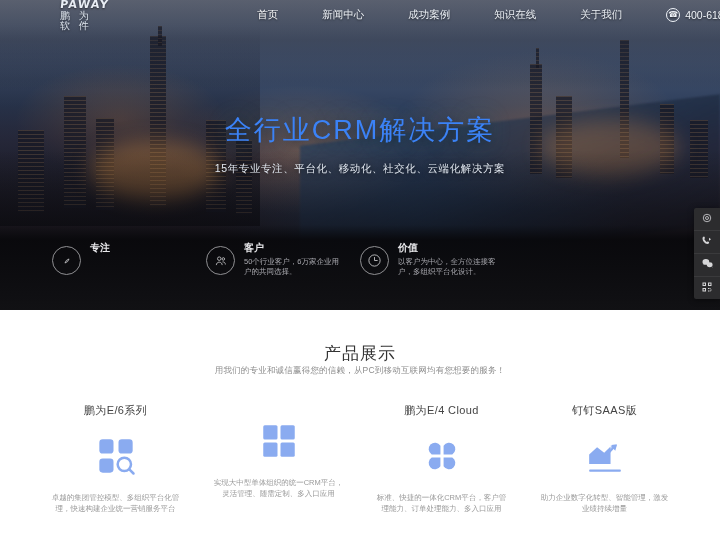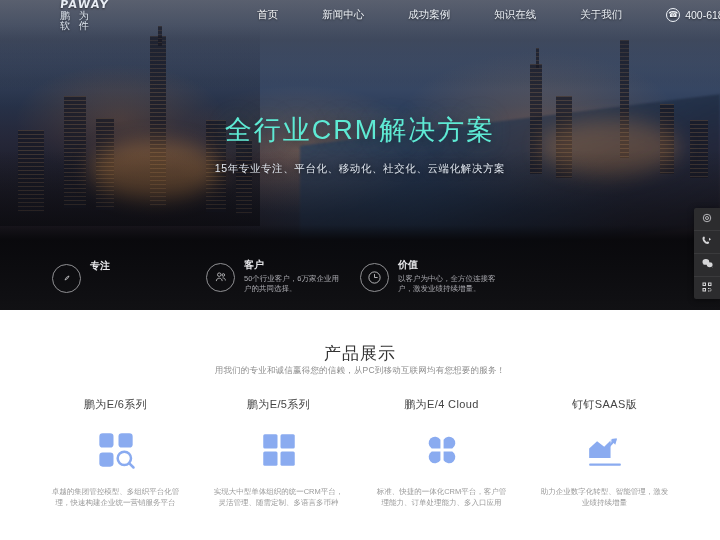--- a/index.html
+++ b/index.html
@@ -80,33 +80,33 @@
   }
   .phone-icon{
     width:12px;height:12px;border-radius:50%;
     border:1.2px solid #f0f4f9;display:flex;align-items:center;justify-content:center;
     font-size:8px;line-height:1;
   }
 
   
   .hero-copy{position:absolute;left:0;right:0;top:112px;text-align:center;z-index:5;}
   .hero-title{
-    font-size:27px;letter-spacing:2px;color:#5eead4;font-weight:400;
+    font-size:27px;letter-spacing:2px;color:#3b82f6;font-weight:400;
     text-shadow:0 2px 12px rgba(0,0,0,.55),0 0 22px rgba(60,190,215,.35);
     margin:0;
   }
   .hero-sub{
     margin-top:14px;font-size:10.5px;color:#e3e9f1;letter-spacing:.6px;
     text-shadow:0 1px 6px rgba(0,0,0,.7);
   }
 
   
   .features{
     position:absolute;left:0;right:0;bottom:0;height:68px;z-index:5;
-    display:flex;align-items:center;padding:0 52px;box-sizing:border-box;
+    display:flex;align-items:flex-start;padding:0 52px;box-sizing:border-box;
   }
   .feature{display:flex;align-items:flex-start;width:25%;box-sizing:border-box;padding-right:14px;}
   .f-ico{
     width:27px;height:27px;border-radius:50%;border:1px solid #8f8f92;
     flex:0 0 27px;margin-top:4px;margin-right:9px;
     display:flex;align-items:center;justify-content:center;color:#c9c9cc;
   }
   .f-txt{min-width:0;}
   .f-title{font-size:10px;color:#e7e7ea;font-weight:700;line-height:12px;margin-bottom:3px;}
   .f-desc{font-size:7.5px;color:#a9a9af;line-height:10px;}
@@ -124,21 +124,21 @@
   .side-item:last-child{border-bottom:none;}
 
   
   .products{
     position:absolute;left:0;top:310px;width:720px;height:287px;background:#ffffff;
   }
   .sec-head{text-align:center;padding-top:32px;}
   .sec-title{font-size:17px;color:#333;letter-spacing:1px;margin:0;font-weight:400;}
   .sec-sub{font-size:8.5px;color:#8b8b8b;letter-spacing:.2px;}
 
-  .cards{display:flex;margin-top:20px;padding:0 34px;box-sizing:border-box;}
+  .cards{display:flex;margin-top:26px;padding:0 34px;box-sizing:border-box;}
   .card{width:25%;box-sizing:border-box;padding:0 10px;text-align:center;cursor:pointer;}
   .c-title{font-size:11px;color:#444;letter-spacing:.4px;}
   .c-icon{height:48px;margin-top:14px;display:flex;align-items:center;justify-content:center;}
   .c-desc{margin-top:12px;font-size:7.5px;color:#9a9a9a;line-height:11px;padding:0 6px;}
   .accent{fill:#8aabf0;}
   .accent-s{stroke:#8aabf0;}
 </style>
 </head>
 <body>
 
@@ -220,21 +220,21 @@
 
       <div class="feature">
         <div class="f-ico">
           <svg width="15" height="15" viewBox="0 0 24 24" fill="none" stroke="currentColor" stroke-width="1.4">
             <circle cx="12" cy="12" r="9"></circle>
               <path d="M12 6.5V12h5"></path>
           </svg>
         </div>
         <div class="f-txt">
           <div class="f-title">价值</div>
-          <div class="f-desc">以客户为中心，全方位连接客户，激发业绩持续增量。</div>
+          <div class="f-desc">以客户为中心，全方位连接客户，多组织平台化设计。</div>
         </div>
       </div>
 
     </div>
   </div>
 
   <div class="side">
     <div class="side-item">
       <span>
         <svg width="12" height="12" viewBox="0 0 24 24" fill="none" stroke="currentColor" stroke-width="1.6">
@@ -286,30 +286,29 @@
             <rect class="accent" x="27" y="4" width="17" height="17" rx="4"></rect>
             <rect class="accent" x="4" y="27" width="17" height="17" rx="4"></rect>
             <circle cx="34" cy="34" r="8" fill="none" class="accent-s" stroke-width="3"></circle>
             <path d="M40 40l5 5" class="accent-s" stroke-width="3" stroke-linecap="round"></path>
           </svg>
         </div>
         <div class="c-desc">卓越的集团管控模型、多组织平台化管理，快速构建企业统一营销服务平台</div>
       </div>
 
       <div class="card">
-        <div class="c-title">鹏为E/5系列</div>
         <div class="c-icon">
           <svg width="36" height="36" viewBox="0 0 48 48">
             <rect class="accent" x="3" y="3" width="19" height="19" rx="2"></rect>
             <rect class="accent" x="26" y="3" width="19" height="19" rx="2"></rect>
             <rect class="accent" x="3" y="26" width="19" height="19" rx="2"></rect>
             <rect class="accent" x="26" y="26" width="19" height="19" rx="2"></rect>
           </svg>
         </div>
-        <div class="c-desc">实现大中型单体组织的统一CRM平台，灵活管理、随需定制、多语言多币种</div>
+        <div class="c-desc">实现大中型单体组织的统一CRM平台，灵活管理、随需定制、多入口应用</div>
       </div>
 
       <div class="card">
 
         <div class="c-title">鹏为E/4 Cloud</div>
         <div class="c-icon">
           <svg width="38" height="38" viewBox="0 0 48 48">
             <path class="accent" d="M22 22H11a8 8 0 1 1 11-11v11z"></path>
             <path class="accent" d="M26 22V11a8 8 0 1 1 11 11H26z"></path>
             <path class="accent" d="M22 26v11A8 8 0 1 1 11 26h11z"></path>

